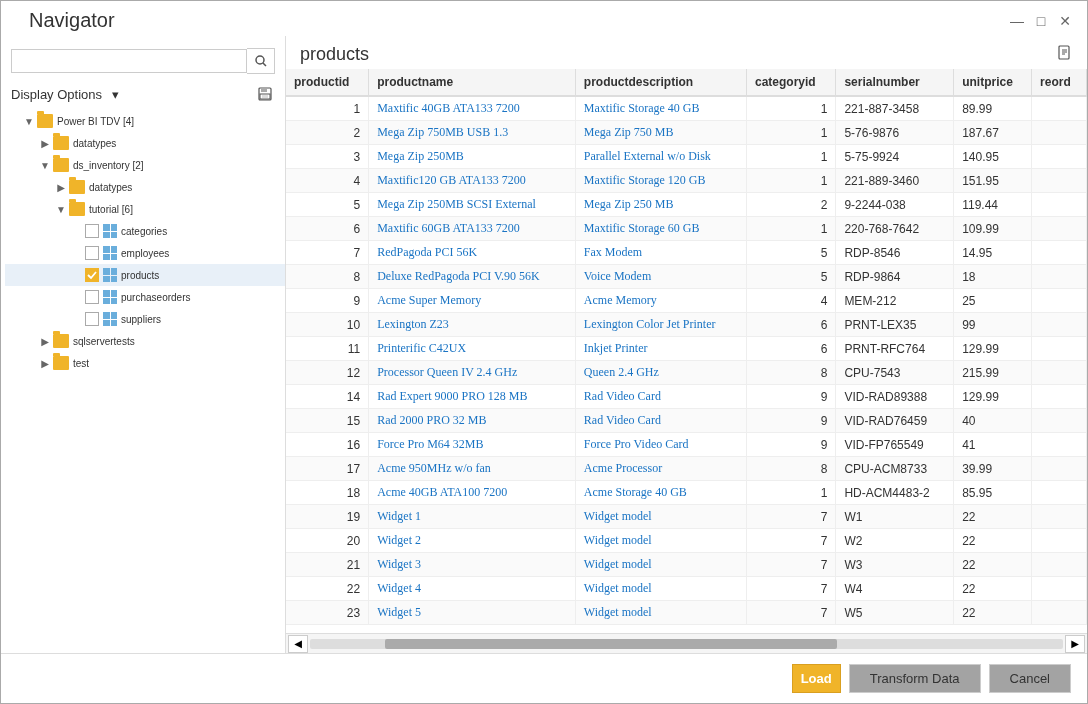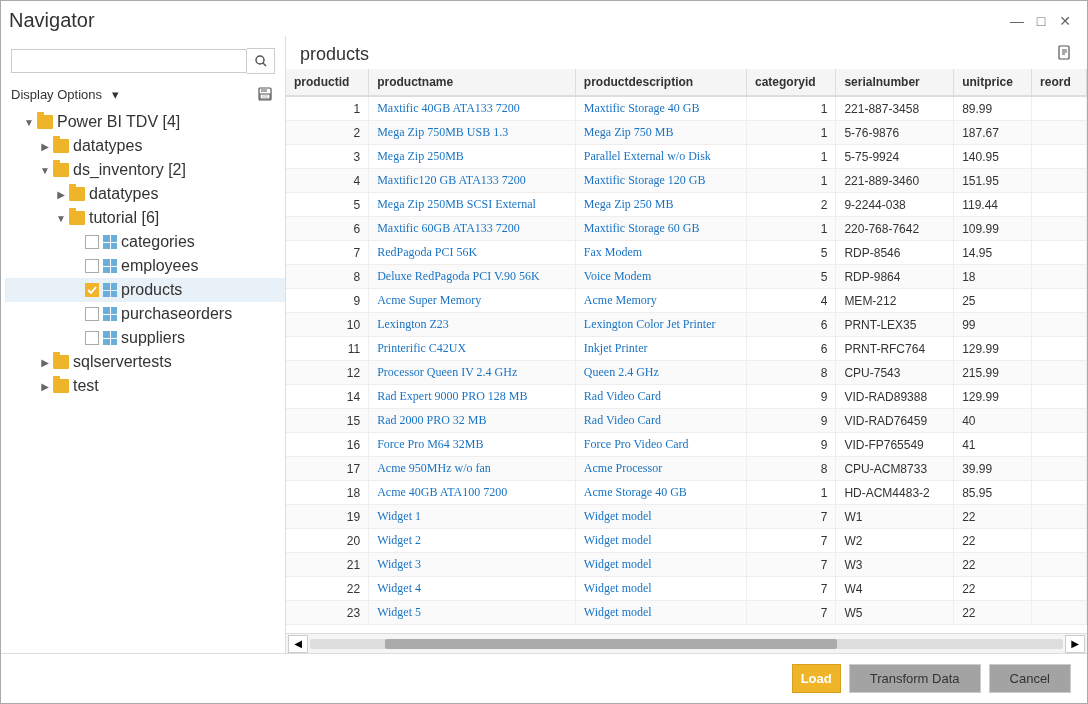--- a/index.html
+++ b/index.html
@@ -13,21 +13,21 @@
       display: flex;
       flex-direction: column;
       box-shadow: 2px 2px 8px rgba(0,0,0,0.2);
       position: relative;
     }
 
     .title-bar {
       display: flex;
       align-items: center;
       justify-content: space-between;
-      padding: 8px 12px 4px 8px;
+      padding: 8px 12px 4px 28px;
       border-bottom: none;
     }
 
     .title-bar-title {
       font-size: 20px;
       font-weight: 300;
       color: #333;
     }
 
     .title-bar-controls {
@@ -183,21 +183,21 @@
       justify-content: center;
       background: #fff;
     }
 
     .tree-checkbox.checked {
       background: #f0b429;
       border-color: #f0b429;
     }
 
     .tree-label {
-      font-size: 16px;
+      font-size: 10px;
       color: #333;
     }
 
     .indent1 { padding-left: 16px; }
     .indent2 { padding-left: 32px; }
     .indent3 { padding-left: 48px; }
     .indent4 { padding-left: 64px; }
 
     
     .right-panel {

